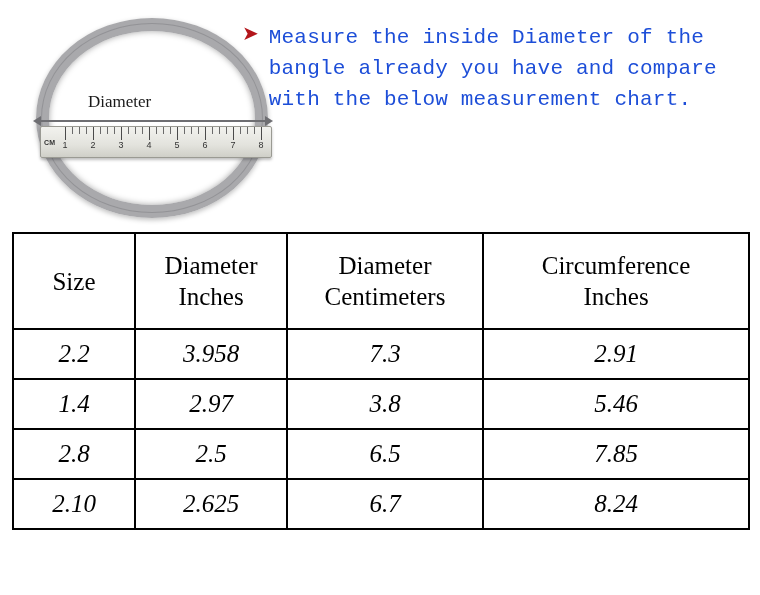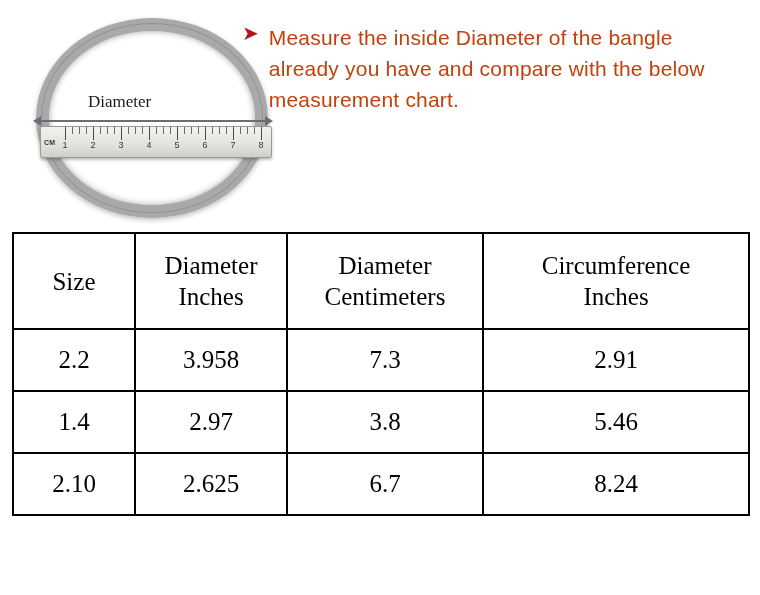--- a/index.html
+++ b/index.html
@@ -152,22 +152,22 @@
   .bullet-arrow {
     color: #b3161b;
     font-size: 20px;
     line-height: 22px;
     margin-right: 10px;
     flex: 0 0 auto;
   }
   .instruction-text {
     font-size: 21px;
     line-height: 31px;
-    font-family: Liberation Sans, sans-serif;
-    color: #c2410c;
+    font-family: Liberation Mono, monospace;
+    color: #1d4ed8;
     letter-spacing: 0.2px;
   }
 
   
   #size-table {
     position: absolute;
     left: 12px;
     top: 232px;
     width: 736px;
     border-collapse: collapse;
@@ -184,21 +184,22 @@
   #size-table thead th {
     font-size: 25px;
     line-height: 31px;
     padding: 8px 2px;
     height: 78px;
     vertical-align: middle;
   }
   #size-table tbody td {
     font-size: 25px;
     height: 48px;
-    padding: 6px;
+    padding: 0;
+    font-style: italic;
   }
   .col-size { width: 122px; }
   .col-din  { width: 152px; }
   .col-dcm  { width: 196px; }
   .col-circ { width: 266px; }
   .two-line-head span { display: block; }
 </style>
 </head>
 <body>
 
@@ -292,19 +293,25 @@
       <td>7.3</td>
       <td>2.91</td>
     </tr>
     <tr>
       <td>1.4</td>
       <td>2.97</td>
       <td>3.8</td>
       <td>5.46</td>
     </tr>
     <tr>
+      <td>2.8</td>
+      <td>2.5</td>
+      <td>6.5</td>
+      <td>7.85</td>
+    </tr>
+    <tr>
       <td>2.10</td>
       <td>2.625</td>
       <td>6.7</td>
       <td>8.24</td>
     </tr>
   </tbody>
 </table>
 
 </body></html>

